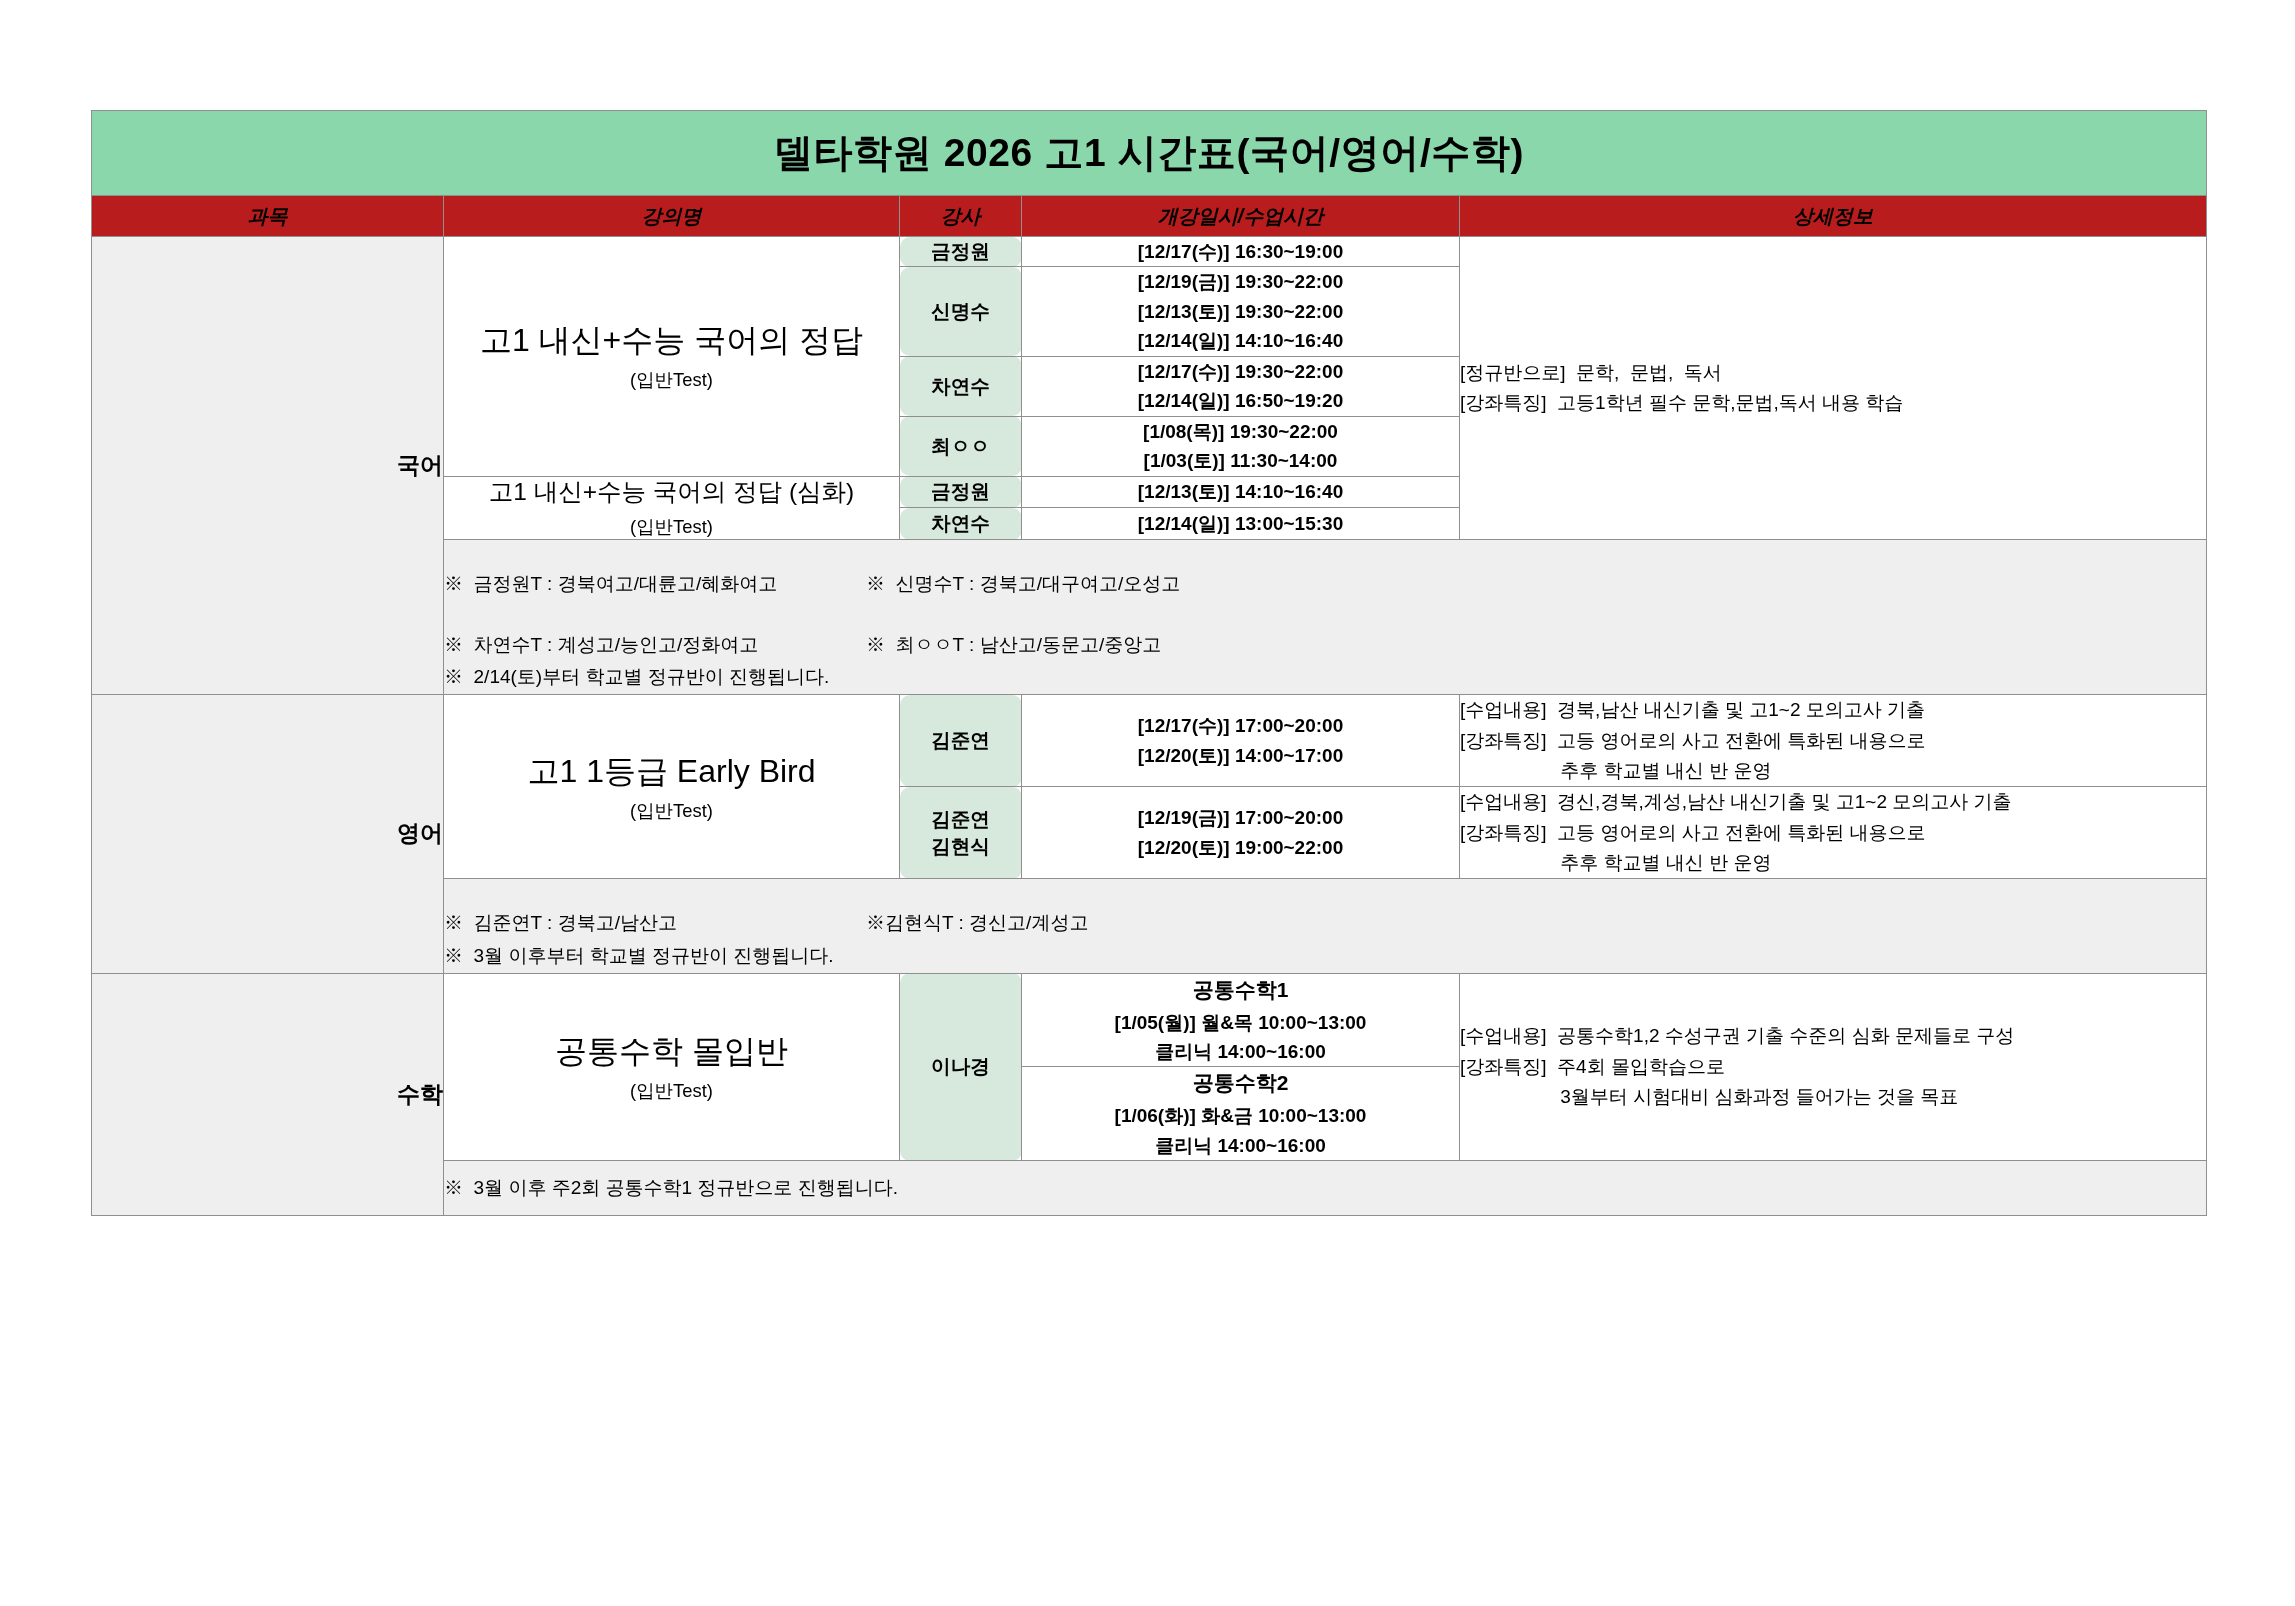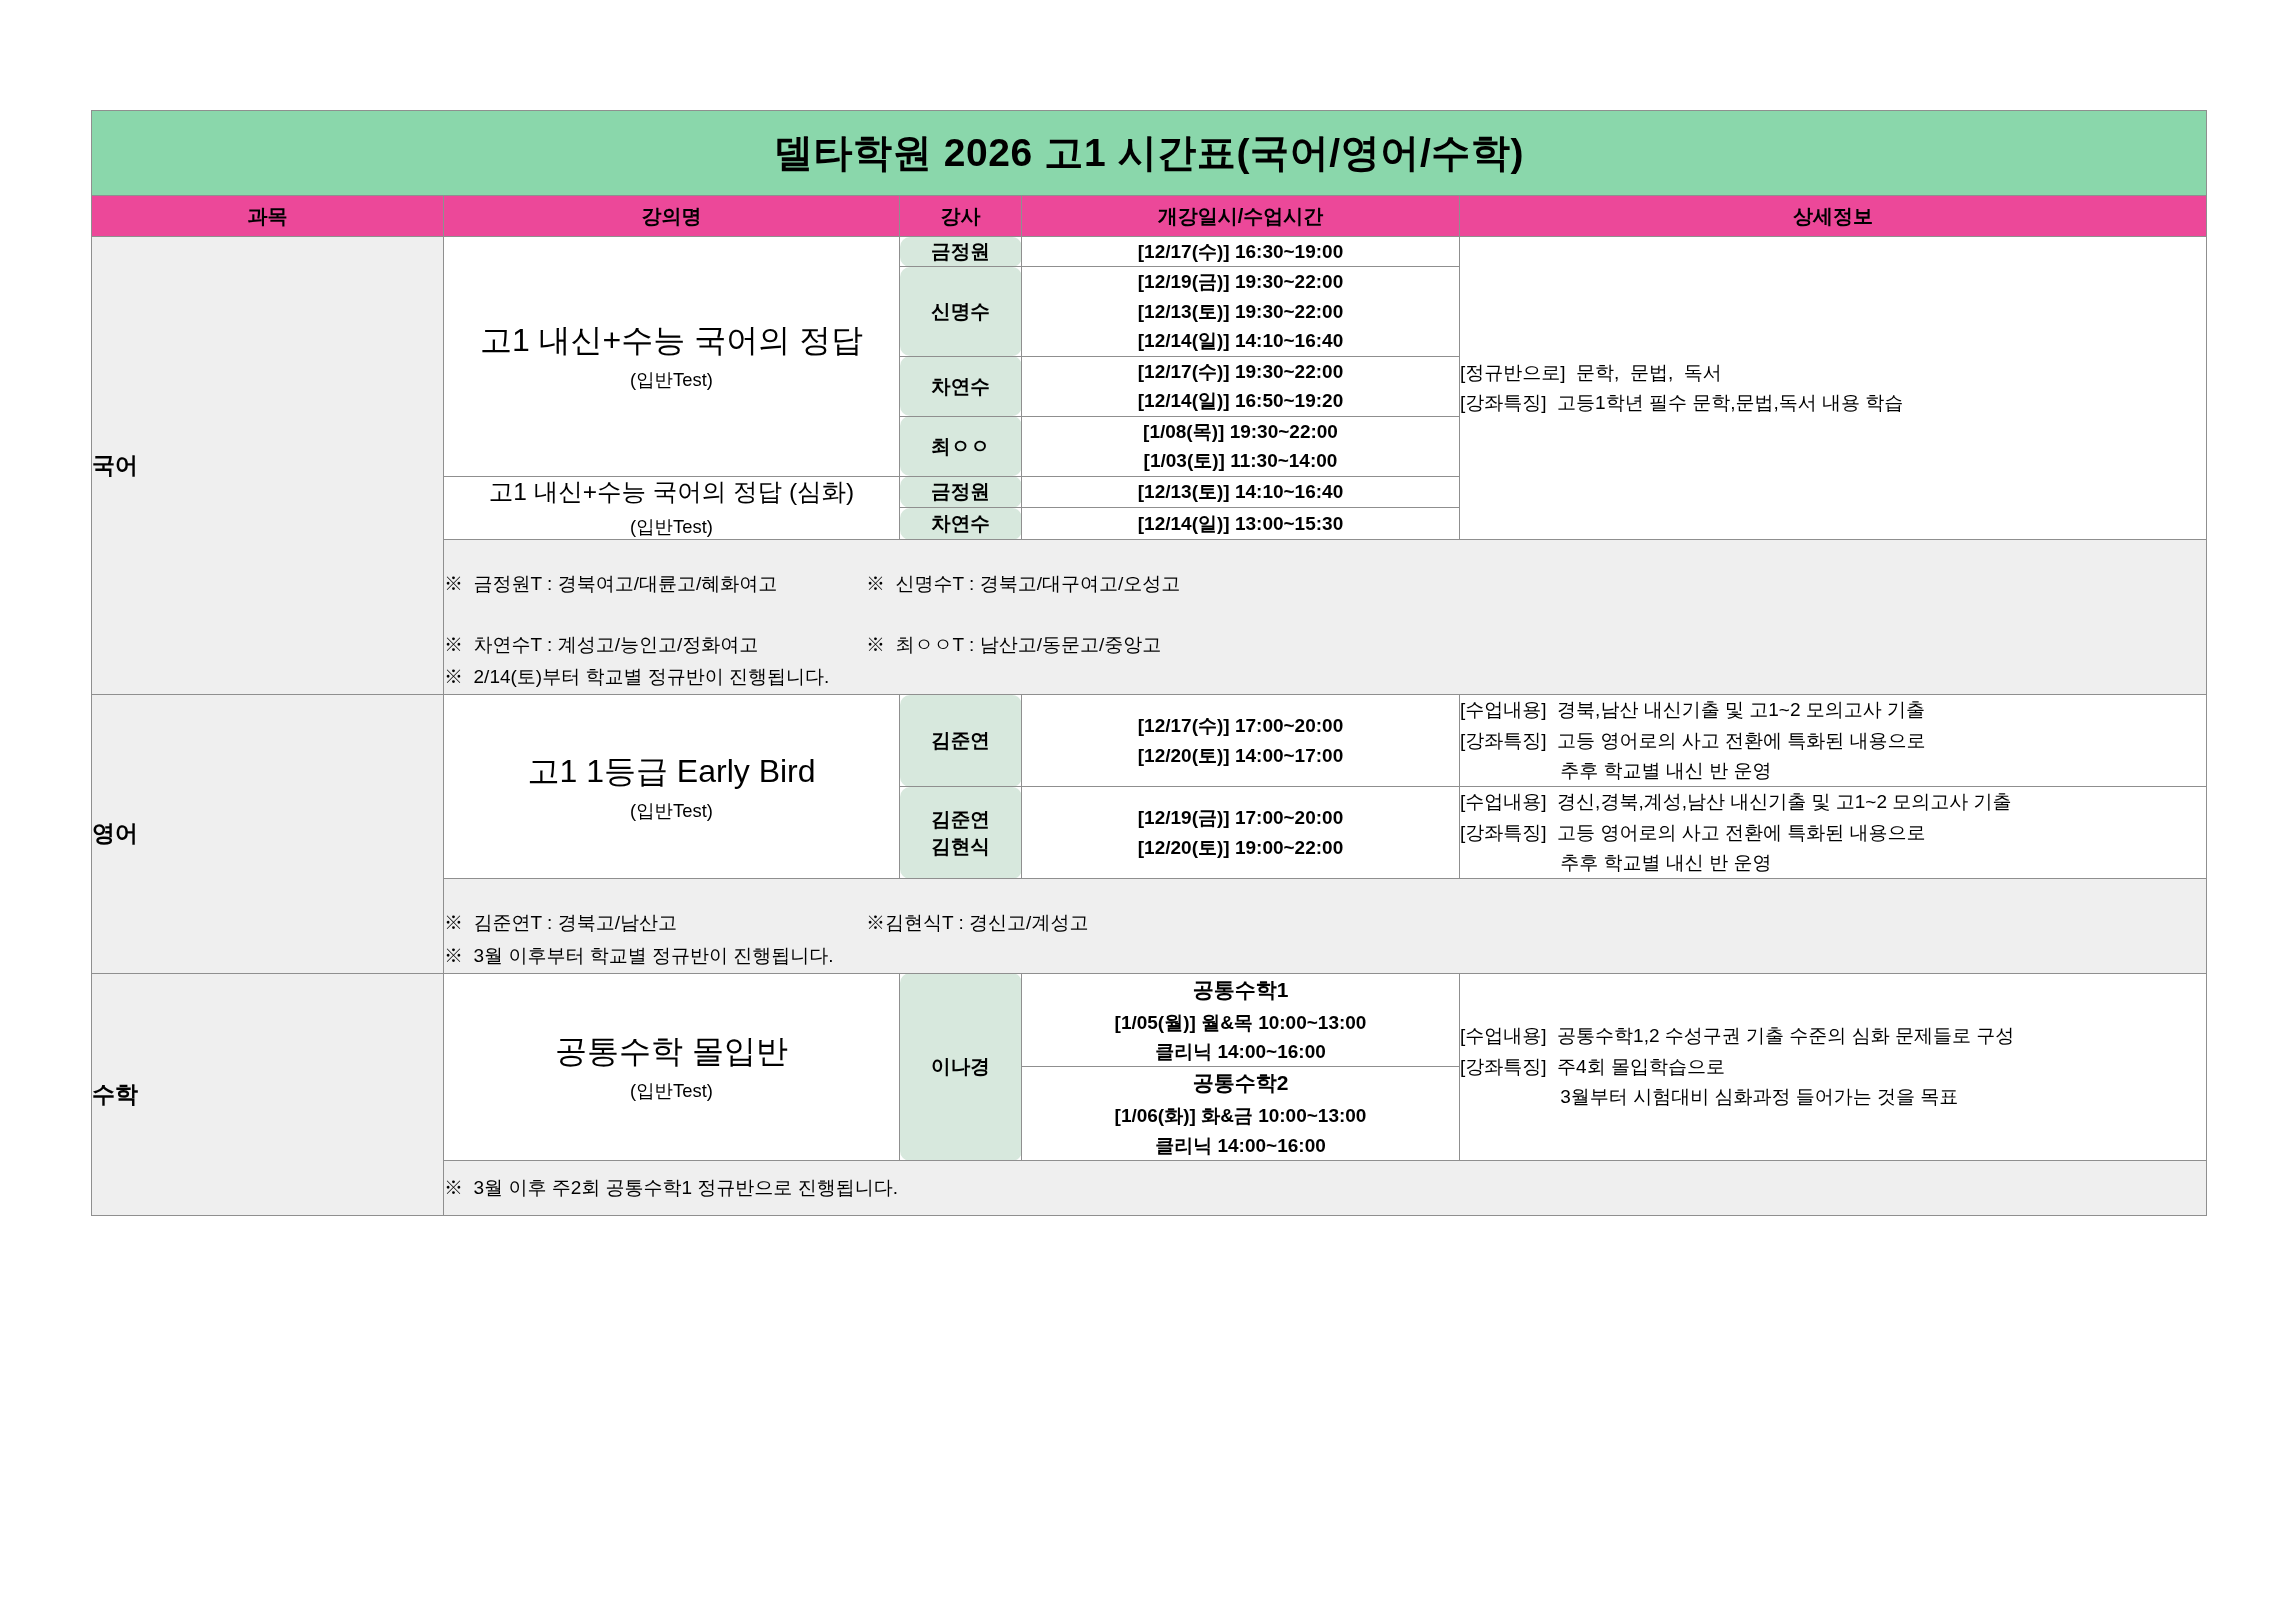--- a/index.html
+++ b/index.html
@@ -35,30 +35,31 @@
   .title-cell {
     background: #8ad7ab;
     text-align: center;
     height: 84px;
     font-size: 39px;
     font-weight: bold;
     letter-spacing: 0.6px;
   }
   
   .hdr {
-    background: #ec4899;
+    background: #b91c1c;
     text-align: center;
     height: 40px;
     font-size: 20px;
     font-weight: bold;
+    font-style: italic;
   }
   
   .subject-cell {
     background: #efefef;
-    text-align: left;
+    text-align: right;
     font-size: 23px;
     font-weight: bold;
   }
   .course-cell {
     background: #ffffff;
     text-align: center;
     padding: 11px 6.1px;
   }
   .course-name {
     font-size: 32px;

